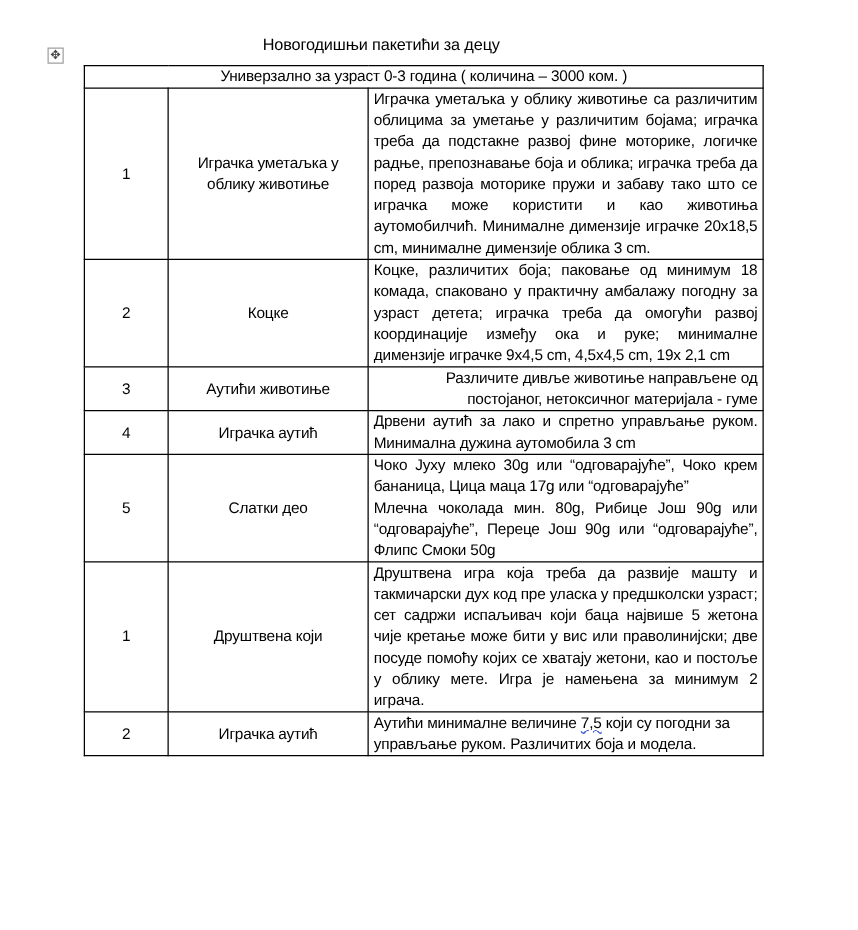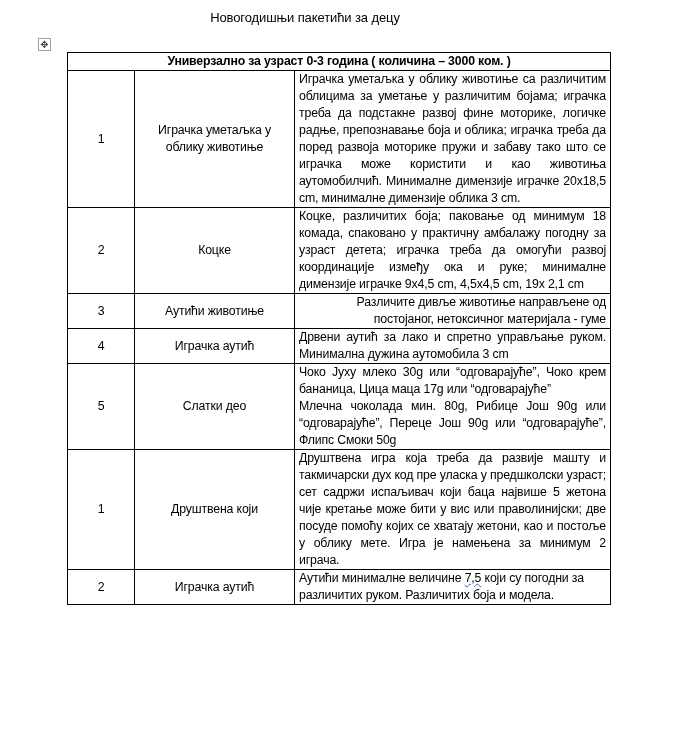--- a/index.html
+++ b/index.html
@@ -2,41 +2,41 @@
 <html><head>
   <meta charset="utf-8">
   <style>
     html, body { margin: 0; padding: 0; background: #ffffff; }
     body {
       width: 686px; height: 744px; position: relative; overflow: hidden;
       font-family: "Liberation Sans", "DejaVu Sans", sans-serif;
       color: #000;
     }
     .doc-title {
-      position: absolute; left: 0; top: 10px; width: 610px;
+      position: absolute; left: 0; top: 28px; width: 610px;
       text-align: center; font-size: 13px; letter-spacing: -0.1px;
     }
     .move-handle {
       position: absolute; left: 38px; top: 38px; width: 11px; height: 11px;
       border: 1px solid #a0a0a0; background: #fff;
       font-size: 10px; line-height: 11px; text-align: center; color: #444;
       cursor: move;
     }
     table.items {
       position: absolute; left: 67px; top: 52px; width: 543px;
       border-collapse: collapse; table-layout: fixed;
       font-size: 12.3px; line-height: 17px; letter-spacing: -0.15px;
     }
     table.items td {
       border: 1.2px solid #000; padding: 0 4px; vertical-align: middle;
     }
     col.c-num { width: 67px; }
     col.c-name { width: 160px; }
     col.c-desc { width: 316px; }
-    .section-head td { text-align: center; font-weight: bold; }
+    .section-head td { text-align: center; font-weight: normal; }
     .col-head td { text-align: center; }
     .num, .name { text-align: center; }
     .desc { text-align: justify; padding: 0 4px 0 4px; }
     .desc p { margin: 0; text-align: justify; }
     .sec2 td { vertical-align: bottom; height: 33px; }
     .squiggle { text-decoration: underline wavy #3b5bdb; text-decoration-thickness: 1px; }
   </style>
 </head>
 <body>
 
@@ -86,16 +86,16 @@
 
 
     <tr>
       <td class="num">1</td>
       <td class="name">Друштвена који</td>
       <td class="desc">Друштвена игра која треба да развије машту и такмичарски дух код пре уласка у предшколски узраст; сет садржи испаљивач који баца највише 5 жетона чије кретање може бити у вис или праволинијски; две посуде помоћу којих се хватају жетони, као и постоље у облику мете. Игра је намењена за минимум 2 играча.</td>
     </tr>
     <tr>
       <td class="num">2</td>
       <td class="name">Играчка аутић</td>
-      <td class="desc" style="text-align:left"><span>Аутићи минималне величине </span><span class="squiggle">7,5</span><span>  који су погодни за различитих руком. Различитих боја и модела.</span></td>
+      <td class="desc" style="text-align:left"><span>Аутићи минималне величине </span><span class="squiggle">7,5</span><span>  који су погодни за управљање руком. Различитих боја и модела.</span></td>
     </tr>
   </tbody>
 </table>
 
 </body></html>

